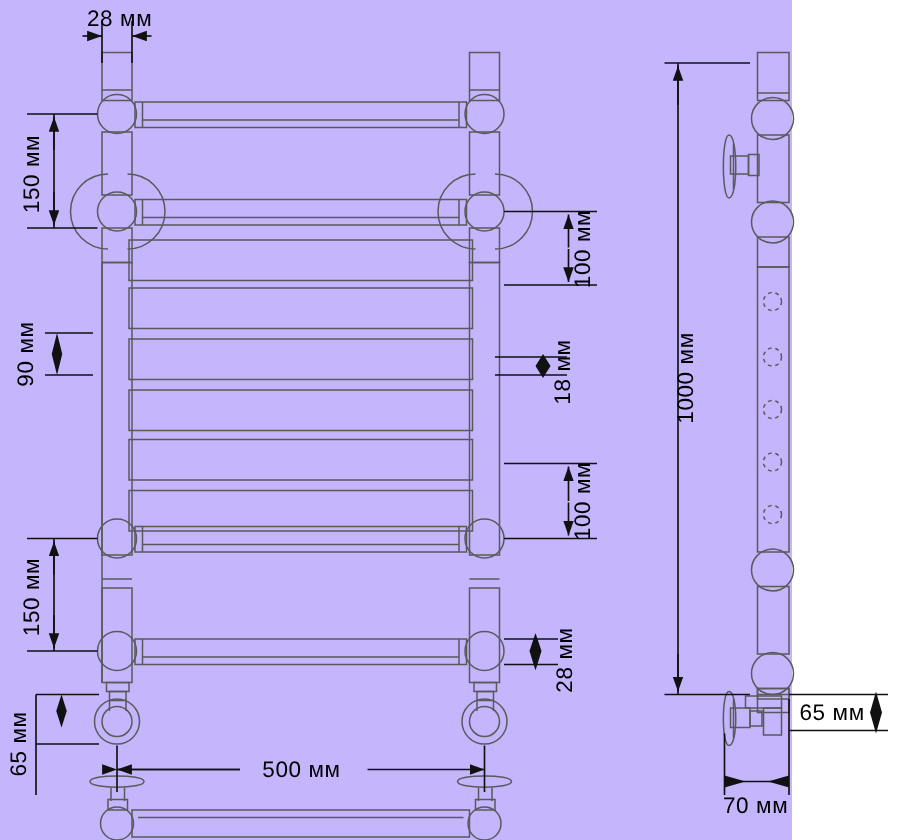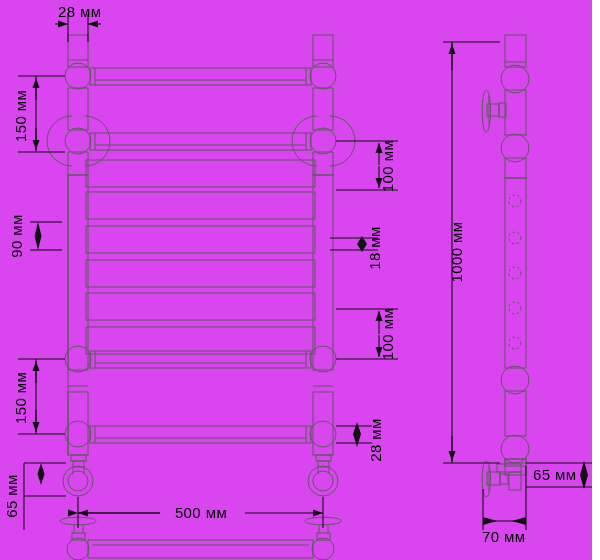--- a/index.html
+++ b/index.html
@@ -1,18 +1,18 @@
 <!DOCTYPE html>
 <html><head>
 <meta charset="utf-8">
 <style>
   html,body{margin:0;padding:0;background:#ffffff;}
   body{width:600px;height:560px;overflow:hidden;
        font-family:"Liberation Sans",sans-serif;}
-  #stage{position:relative;width:592px;height:560px;background:#d946ef;text-decoration:underline;}
+  #stage{position:relative;width:528px;height:560px;background:#c4b5fd;text-decoration:underline;}
   svg{display:block;}
   .dimtext-h{font-family:"Liberation Sans",sans-serif;font-size:15px;
            fill:#000;font-weight:400;letter-spacing:0.4px;}
 </style>
 </head>
 <body>
 
 <div id="stage">
 
 <svg width="600" height="560" viewBox="0 0 600 560">

